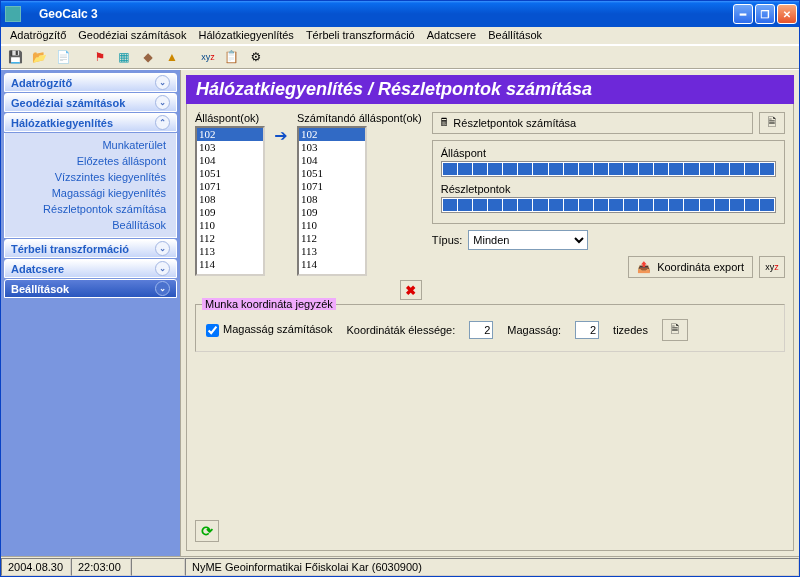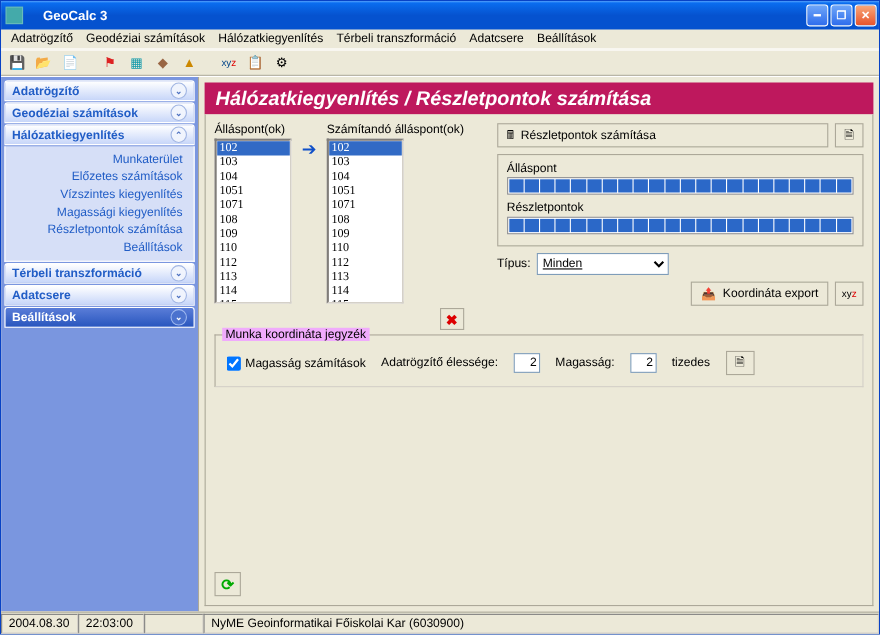--- a/index.html
+++ b/index.html
@@ -19,39 +19,39 @@
   .tsep{width:6px;}
   .body{flex:1; display:flex; border-top:1px solid #fff; overflow:hidden;}
   .sidebar{width:180px; background:#7a96df; padding:3px; display:flex; flex-direction:column; gap:1px; border-right:1px solid #aca899;}
   .panelh{height:19px; background:linear-gradient(#fff,#c7d6f9); border:1px solid #fff; border-radius:3px 3px 0 0; display:flex; align-items:center; padding:0 6px; color:#215dc6; font-weight:bold; cursor:pointer;}
   .panelh .chev{margin-left:auto; width:15px;height:15px; border:1px solid #a2b6e3; border-radius:50%; display:flex;align-items:center;justify-content:center; font-size:8px; color:#4a6fbf; background:#f0f4fd;}
   .panelh.sel{background:linear-gradient(#5a7dd8,#2956be); color:#fff;}
   .panelh.sel .chev{background:#4b72ce; border-color:#9db7ee; color:#fff;}
   .panelb{background:#d6dff7; border:1px solid #fff; border-top:none; padding:6px 10px; display:flex; flex-direction:column; gap:4px;align-items:flex-end;}
   .panelb .sitem{color:#215dc6; cursor:pointer;}
   .main{flex:1; background:#ece9d8; display:flex; flex-direction:column; padding:5px; overflow:hidden;}
-  .pageh{background:#be185d; color:#fff; font-weight:bold; font-style:italic; font-size:18px; padding:4px 10px; font-family:Verdana,sans-serif;}
+  .pageh{background:#6d28d9; color:#fff; font-weight:bold; font-style:italic; font-size:18px; padding:4px 10px; font-family:Verdana,sans-serif;}
   .content{flex:1; border:1px solid #aca899; border-top:none; background:#ece9d8; padding:8px; position:relative;}
   .label{position:absolute; top:-7px; background:#f0abfc; padding:0 3px; font-size:11px;}
   .lists{display:flex; align-items:flex-start; gap:6px;}
   .listwrap{display:flex; flex-direction:column;}
   .listlabel{font-size:11px; margin-bottom:2px;}
   .listbox{width:70px; height:150px; background:#fff; border:2px inset #d4d0c8; overflow-y:scroll; font-family:"MS Sans Serif",Tahoma; font-size:11px;}
   .listbox .opt{padding:0 2px; line-height:13px;}
   .listbox .opt.sel{background:#316ac5; color:#fff;}
   .arrow{width:20px; margin-top:14px; color:#1050c8; font-size:16px; text-align:center;}
   .delbtn{width:22px;height:20px; margin-top:4px; border:1px solid #aca899; background:#ece9d8; display:flex; align-items:center;justify-content:center; align-self:flex-end;}
   .rightcol{flex:1; margin-left:10px; display:flex; flex-direction:column;}
   .row{display:flex; gap:6px; align-items:center; margin-bottom:6px;}
   .btn{height:22px; border:1px solid #aca899; background:#ece9d8; padding:0 8px; display:flex; align-items:center; gap:6px; cursor:pointer;}
   .btn.small{width:26px; padding:0; justify-content:center;}
   .progbox{border:1px solid #aca899; padding:6px 8px 10px; margin-bottom:6px;}
   .progbar{height:16px; border:1px solid #8e8e8e; background:#fff; display:flex; gap:1px; padding:1px; margin-top:2px;}
   .progseg{flex:1; background:#2b68c8;}
-  select.typ{width:120px; height:20px; border:1px solid #7f9db9; font-size:11px; background:#fff;text-decoration:underline;}
+  select.typ{width:120px; height:20px; border:1px solid #7f9db9; font-size:11px; background:#fff;}
   .munka{border:1px solid #d4d0c8; border-top-color:#aca899; border-left-color:#aca899; padding:14px 10px 10px; position:relative; margin-top:4px;}
   input.num{width:24px; height:18px; border:1px solid #7f9db9; text-align:right; padding:0 2px; font-size:11px;}
   input[type=checkbox]{margin:0 4px 0 0; vertical-align:middle;}
   .refresh{position:absolute; left:8px; bottom:8px; width:24px; height:22px; border:1px solid #aca899; background:#ece9d8; display:flex;align-items:center;justify-content:center; color:#0a0; font-size:14px; font-weight:bold;}
   .status{height:20px; border-top:1px solid #aca899; background:#ece9d8; display:flex; align-items:center; font-size:11px;}
   .status .cell{border:1px solid #d4d0c8; border-top-color:#808080; border-left-color:#808080; height:18px; padding:1px 6px; display:flex; align-items:center;}
   .status .c1{width:70px;text-align:center;} .status .c2{width:60px;} .status .c3{width:54px;} .status .c4{flex:1;}
   
   .listbox::-webkit-scrollbar{width:16px;}
   .listbox::-webkit-scrollbar-track{background:#e8e5da;}
@@ -105,21 +105,21 @@
       <div class="panelh">
           <span>Geodéziai számítások</span>
           <span class="chev">⌄</span>
         </div>
       <div class="panelh">
           <span>Hálózatkiegyenlítés</span>
           <span class="chev">⌃</span>
         </div>
       <div class="panelb">
         <div class="sitem">Munkaterület</div>
-        <div class="sitem">Előzetes számítások</div>
+        <div class="sitem">Előzetes álláspont</div>
         <div class="sitem">Vízszintes kiegyenlítés</div>
         <div class="sitem">Magassági kiegyenlítés</div>
         <div class="sitem">Részletpontok számítása</div>
         <div class="sitem">Beállítások</div>
       </div>
       <div class="panelh">
           <span>Térbeli transzformáció</span>
           <span class="chev">⌄</span>
         </div>
       <div class="panelh">
@@ -128,21 +128,21 @@
         </div>
       <div class="panelh sel">
           <span>Beállítások</span>
           <span class="chev">⌄</span>
         </div>
     </div>
 
     <div class="main">
       <div class="pageh">Hálózatkiegyenlítés / Részletpontok számítása</div>
       <div class="content">
-        <div style="display:flex;gap:20px;">
+        <div style="display:flex;">
           <div class="lists">
             <div class="listwrap">
               <div class="listlabel">Álláspont(ok)</div>
               <div class="listbox" id="leftlist">
                   <div class="opt sel">102</div>
                   <div class="opt">103</div>
                   <div class="opt">104</div>
                   <div class="opt">1051</div>
                   <div class="opt">1071</div>
                   <div class="opt">108</div>
@@ -254,21 +254,21 @@
                   <span style="font-size:9px;">xy<span style="color:#d00">z</span></span>
                 </div>
             </div>
           </div>
         </div>
 
         <div class="munka">
           <span class="label" style="left:6px;">Munka koordináta jegyzék</span>
           <div style="display:flex; align-items:center; gap:14px;">
             <label><input type="checkbox" checked="" style=""><span>Magasság számítások</span></label>
-            <span>Adatrögzítő élessége:</span>
+            <span>Koordináták élessége:</span>
             <input class="num" value="2" style="">
             <span>Magasság:</span>
             <input class="num" value="2" style="">
             <span>tizedes</span>
             <div class="btn small">
                 <span>🗎</span>
               </div>
           </div>
         </div>
 

